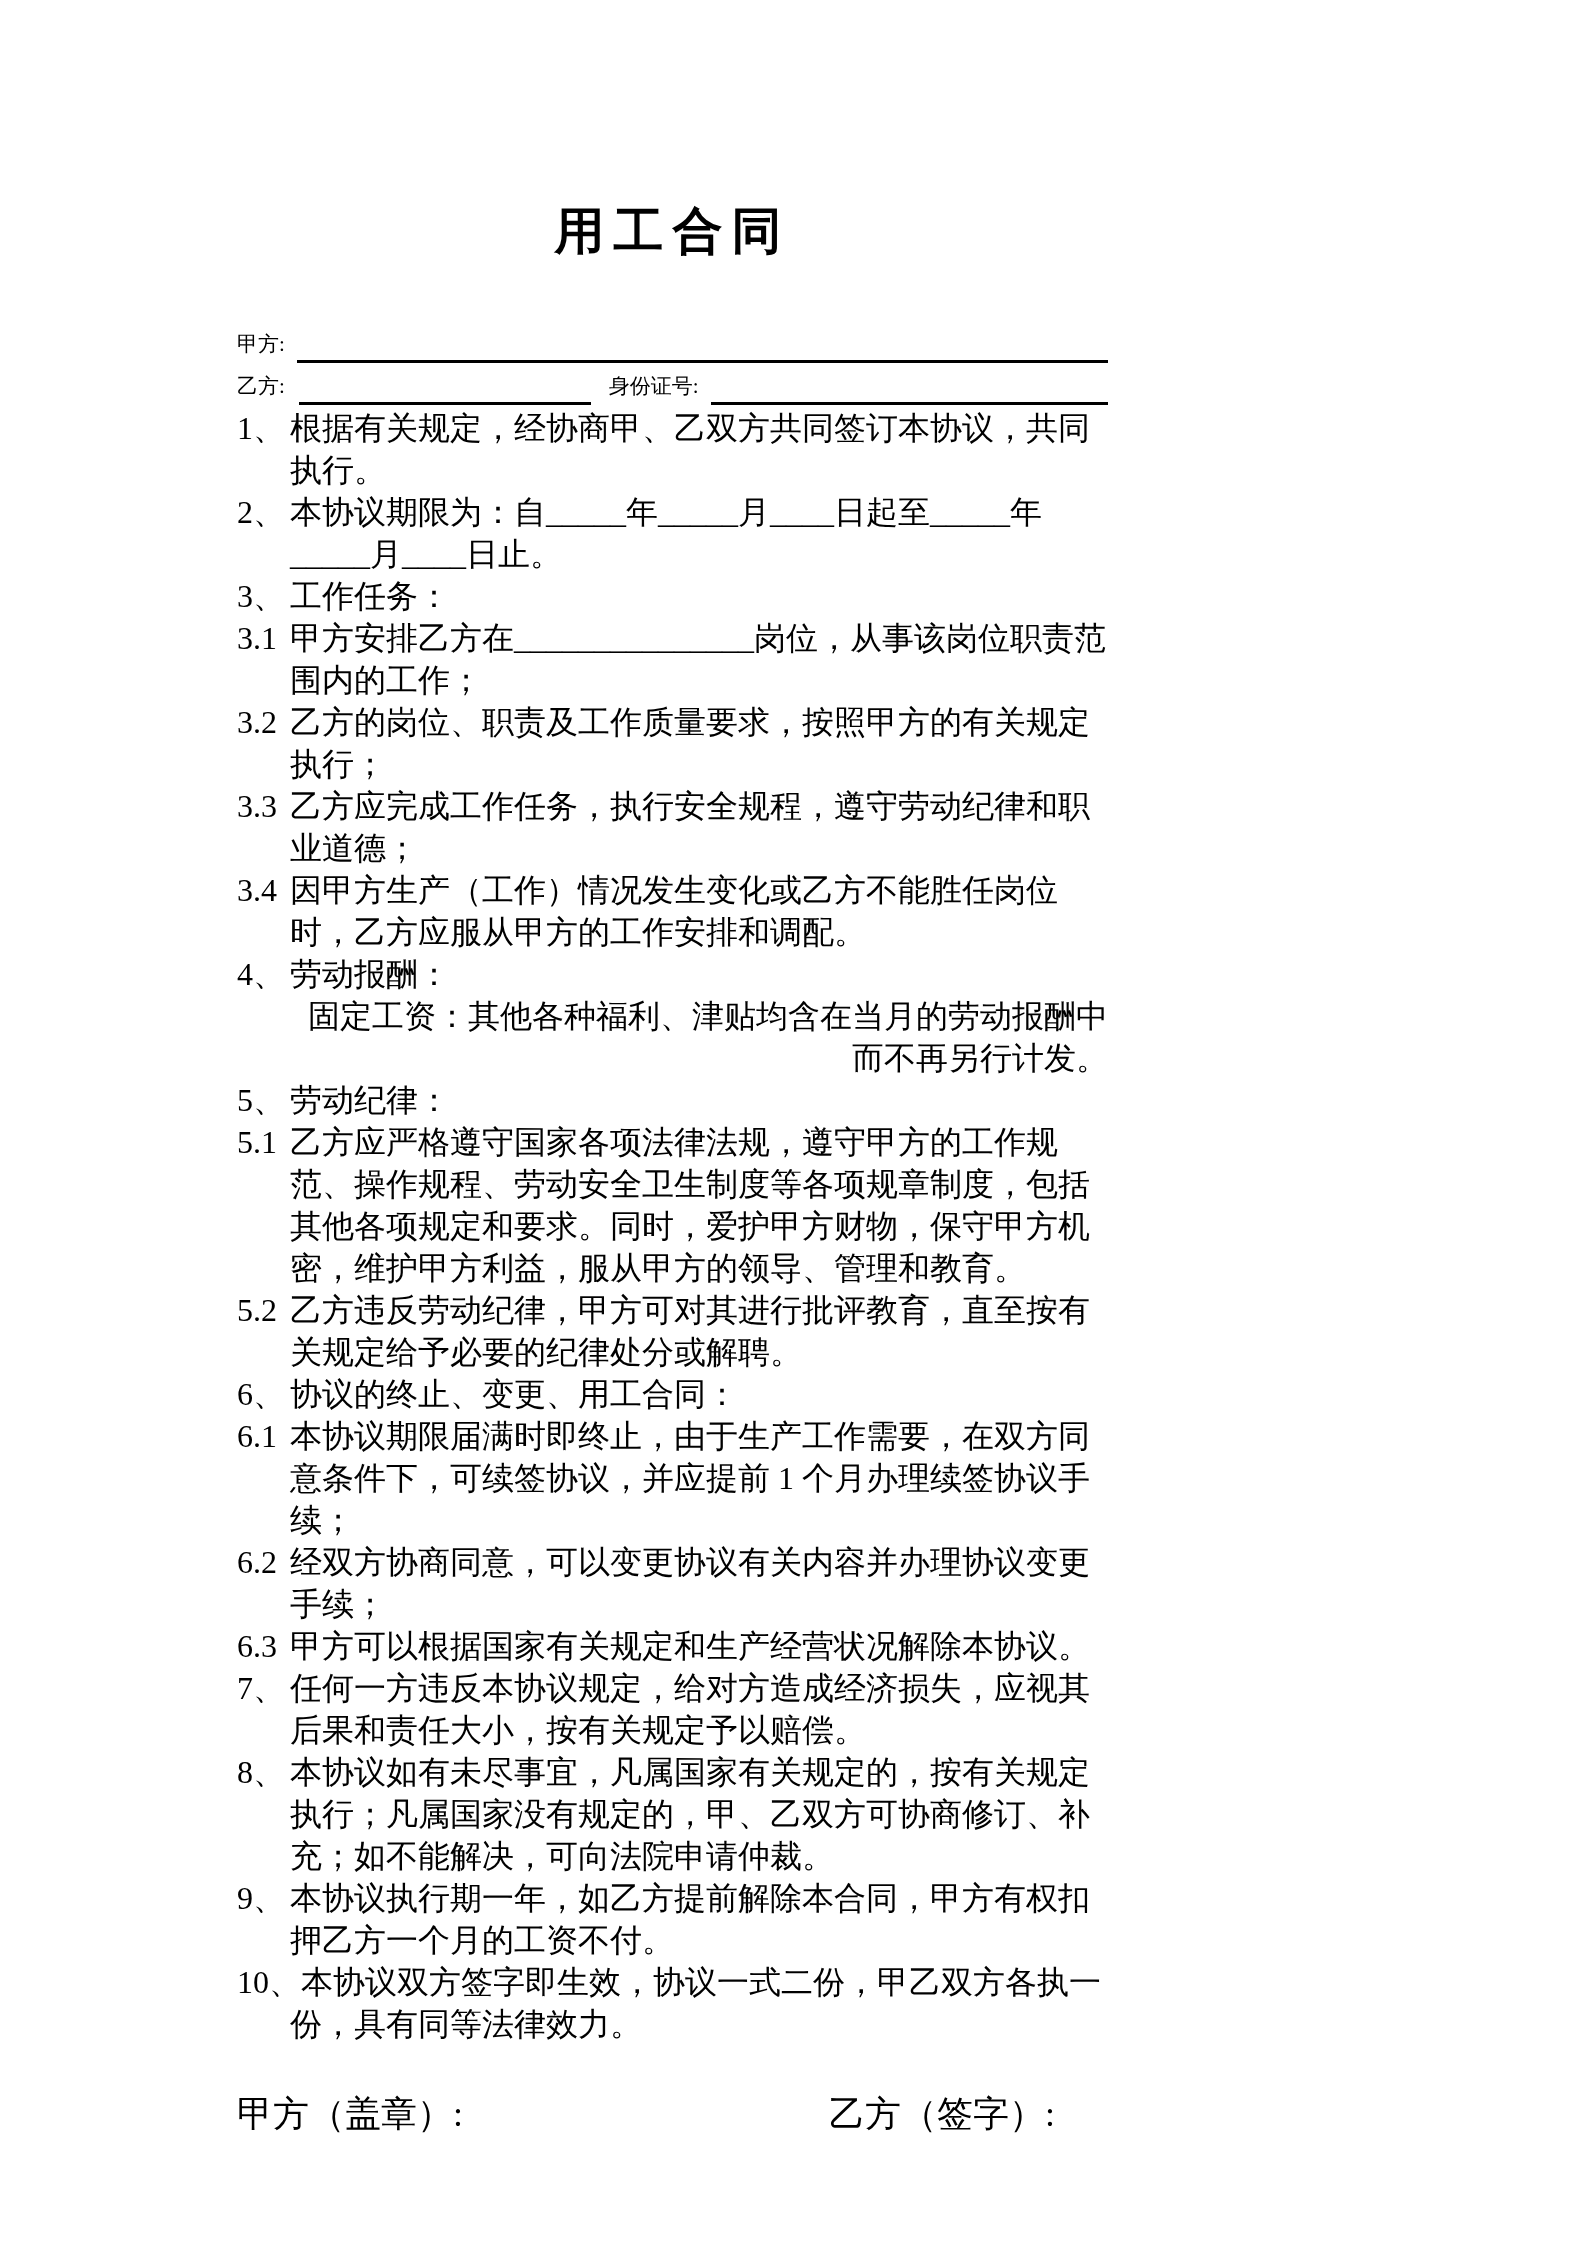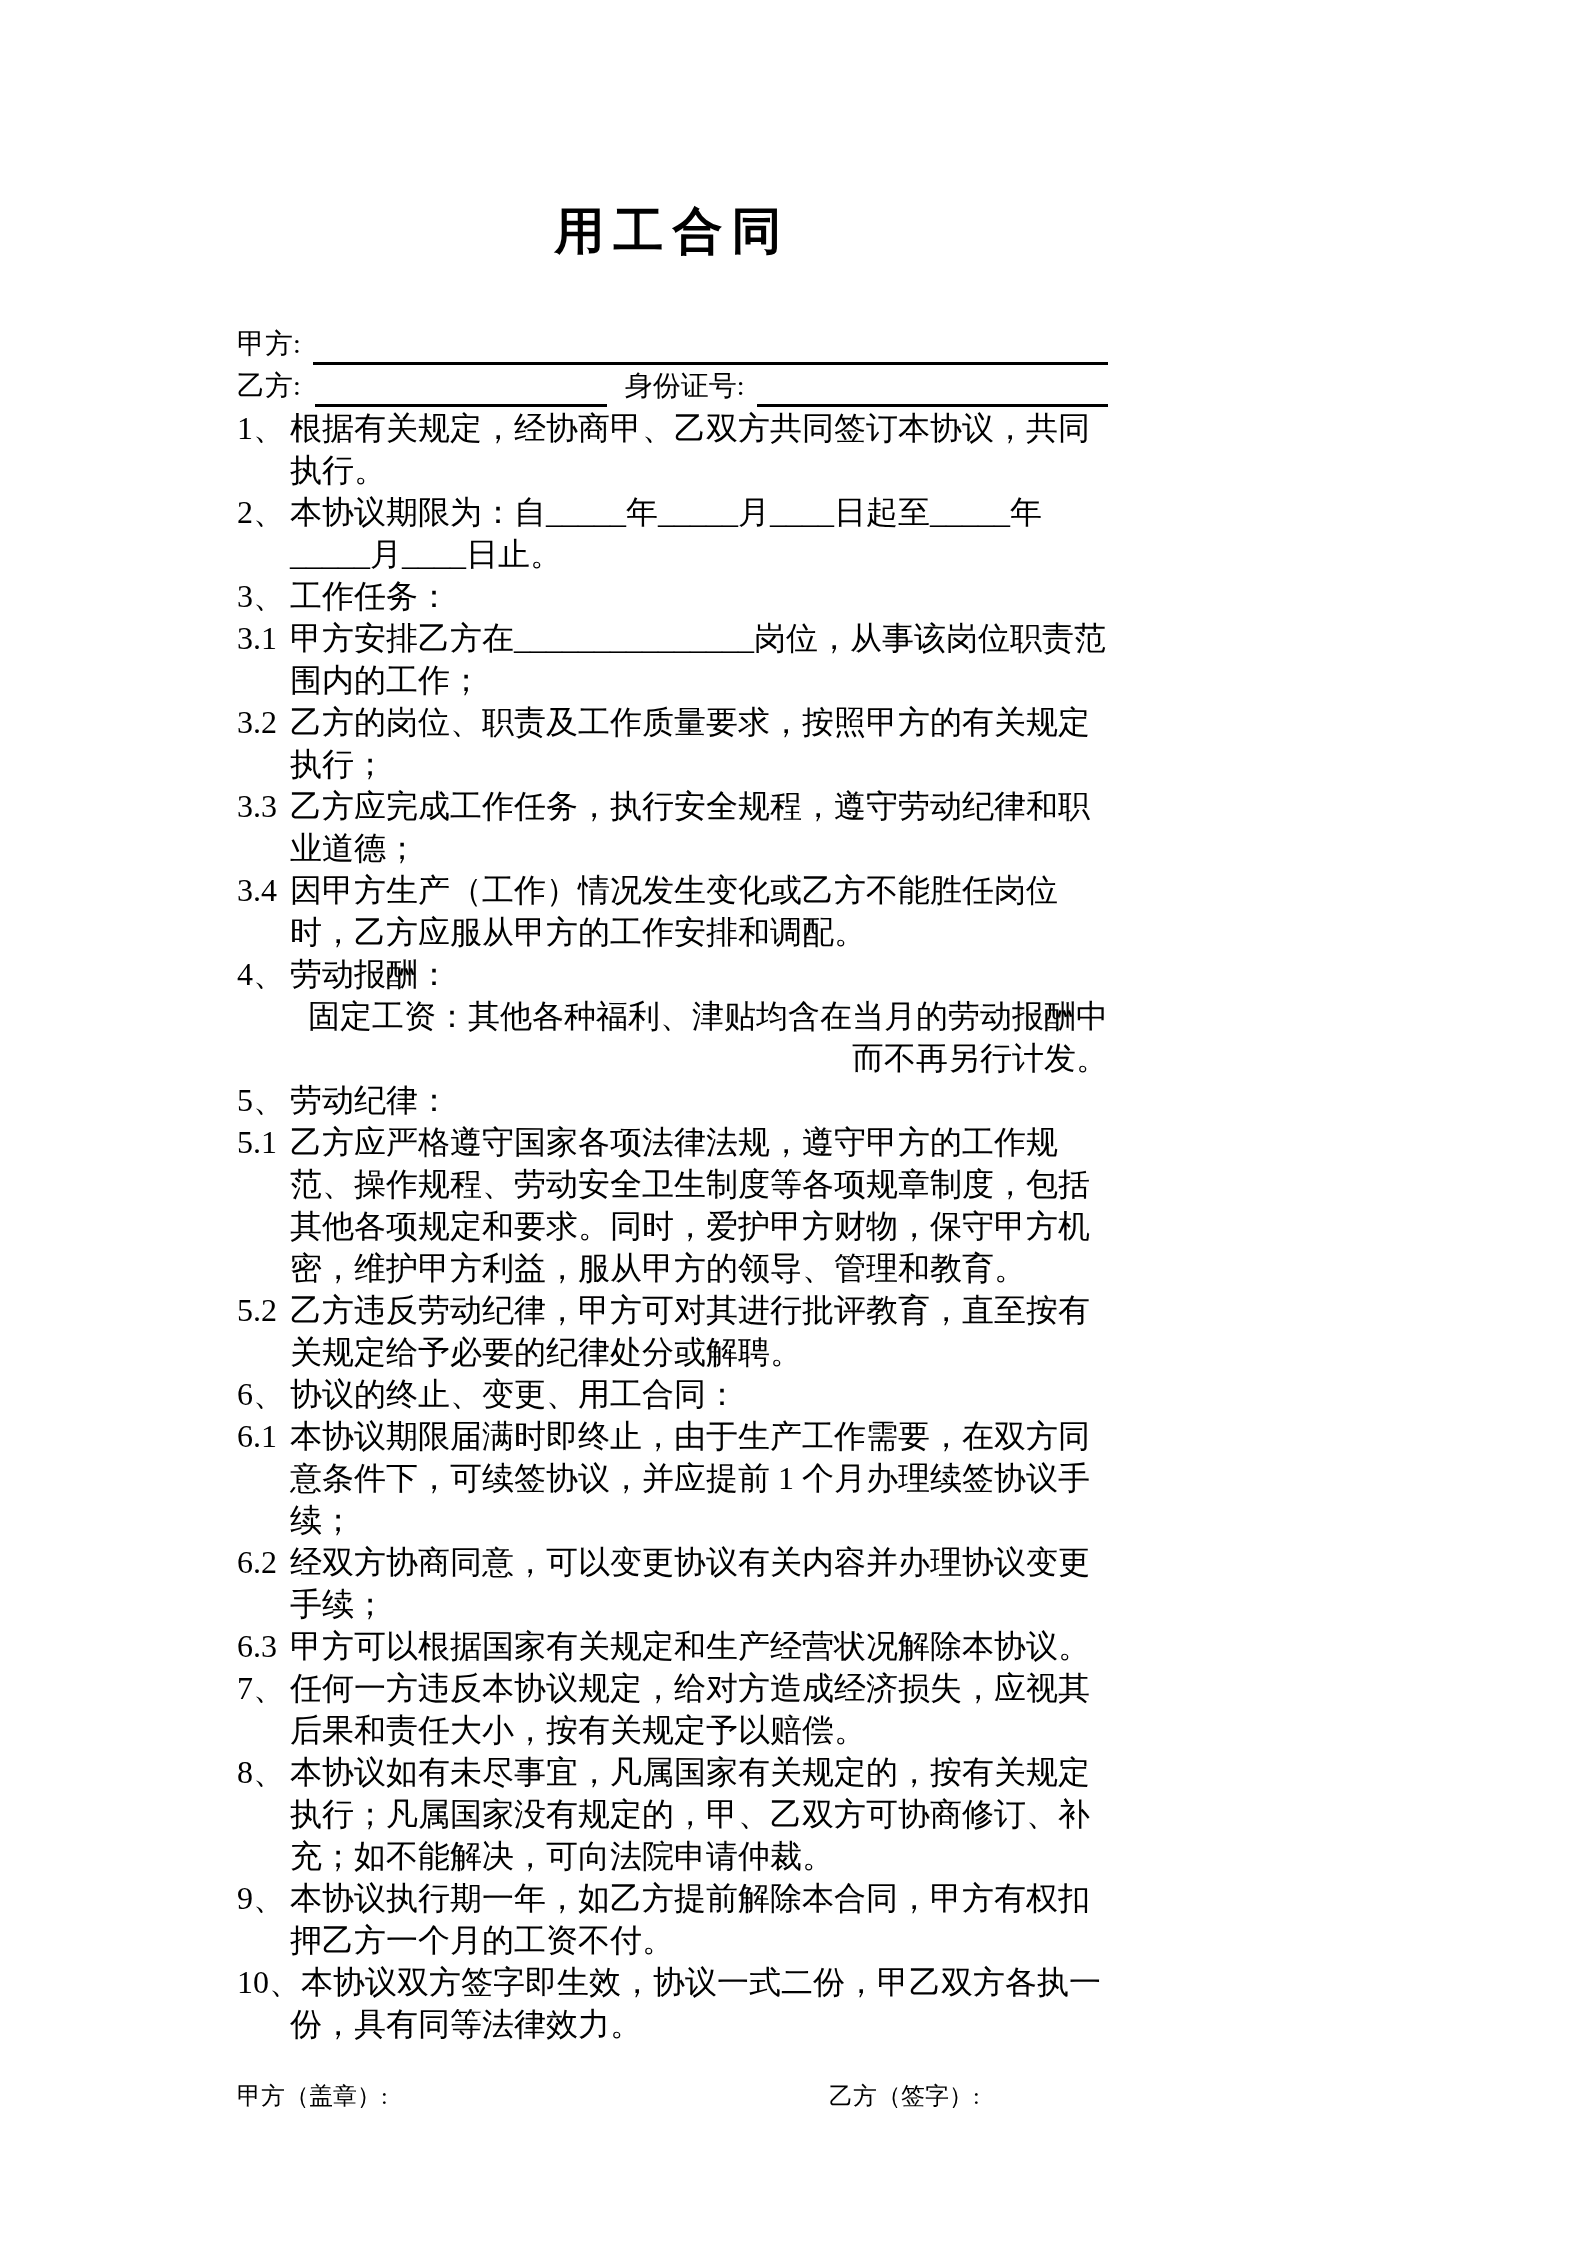--- a/index.html
+++ b/index.html
@@ -14,41 +14,41 @@
     width:1331px;height:2244px;
     padding:195px 223px 0 237px;
   }
   .doc-title{
     margin:0 0 56px 0;
     font-size:50px;line-height:72px;
     font-weight:700;letter-spacing:9px;
     text-align:center;white-space:nowrap;
   }
   .field-row{
-    display:flex;align-items:flex-end;
-    height:42px;font-size:28px;line-height:42px;
+    display:flex;align-items:center;
+    height:42px;font-size:21px;line-height:42px;
   }
   .field-label{white-space:nowrap;}
   .blank{border-bottom:3px solid #000;height:35px;}
   .blank-grow{flex:1 1 auto;margin-left:12px;}
   .blank-fixed{width:292px;margin-left:14px;}
   .id-label{margin-left:18px;white-space:nowrap;}
   .clause{
     margin:0;font-size:32px;line-height:42px;
     padding-left:53px;text-indent:-53px;
   }
   .clause .num{display:inline-block;min-width:53px;text-indent:0;}
   .para-indent{
     margin:0;font-size:32px;line-height:42px;
     padding-left:53px;
     text-align:right;
   }
   .sig-row{
-    display:flex;margin-top:30px;
-    font-size:24px;line-height:42px;
+    display:flex;margin-top:48px;
+    font-size:36px;line-height:42px;
   }
   .sig-a{width:592px;white-space:nowrap;}
   .sig-b{white-space:nowrap;}
   .date-row{
     display:flex;margin-top:248px;margin-left:580px;
     font-size:32px;line-height:42px;white-space:nowrap;
   }
   .date-y{margin-left:120px;}
   .date-m{margin-left:82px;}
   .date-d{margin-left:50px;}

